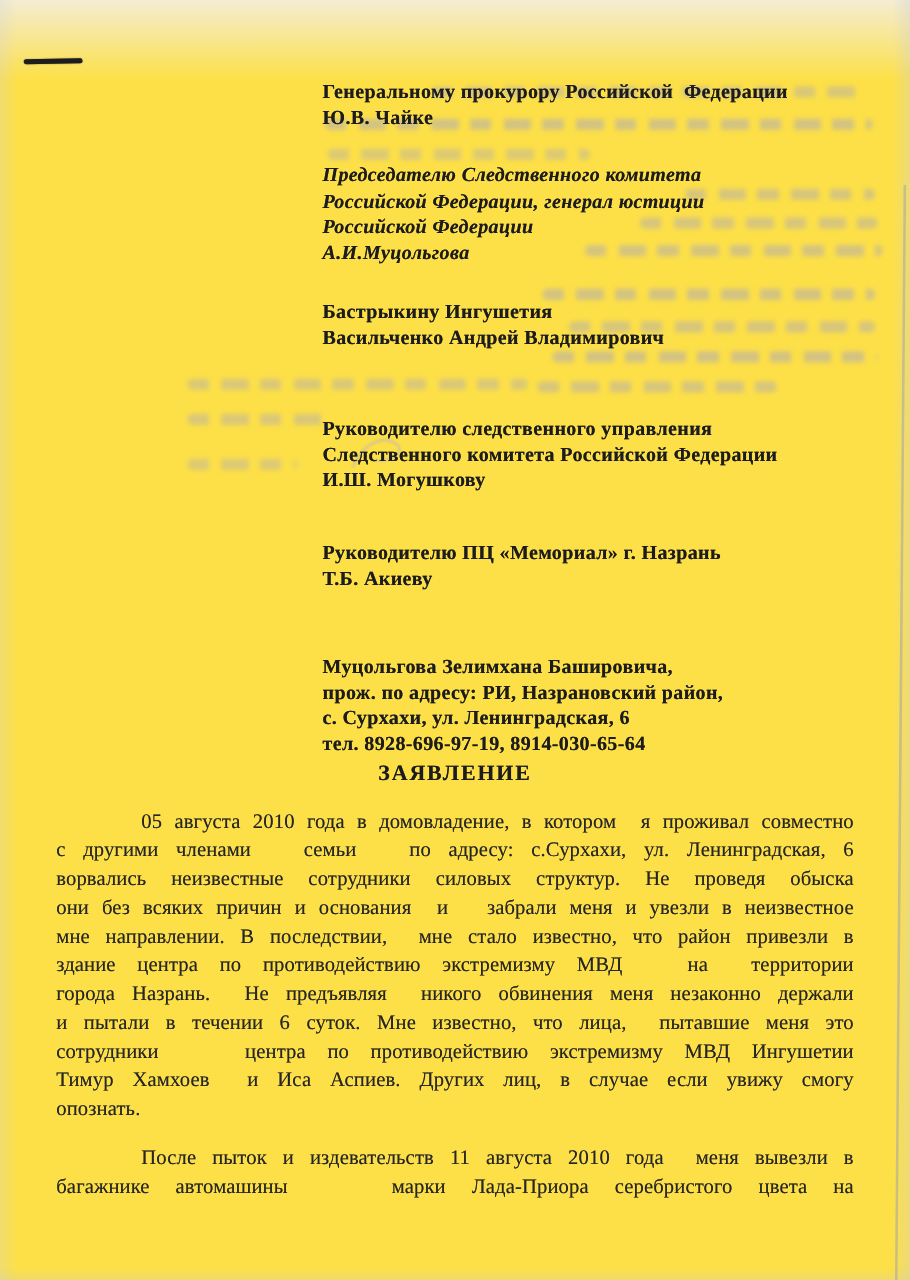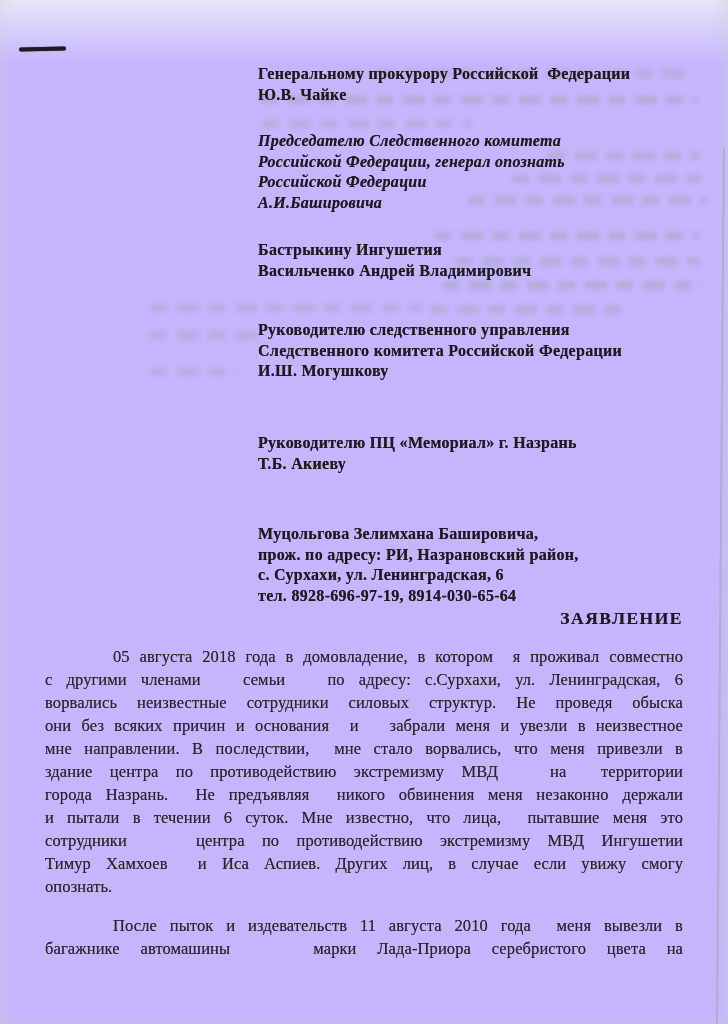--- a/index.html
+++ b/index.html
@@ -4,21 +4,21 @@
 <style>
   html, body { margin: 0; padding: 0; }
   body {
     width: 728px; height: 1024px;
     background: #ffffff;
     font-family: "Liberation Serif", "DejaVu Serif", serif;
   }
   .page {
     position: relative;
     width: 728px; height: 1024px;
-    background: #c4b5fd;
+    background: #fde047;
     overflow: hidden;
   }
   
   .tint-top {
     position: absolute; left: 0; top: 0; width: 728px; height: 64px;
     background: linear-gradient(#f1f0f6, rgba(241,240,246,0));
     opacity: .8; pointer-events: none;
   }
   .tint-left {
     position: absolute; left: 0; top: 0; width: 14px; height: 1024px;
@@ -62,21 +62,21 @@
     position: absolute; left: 258px; width: 450px;
   }
   .hline {
     font-weight: bold; font-size: 16px; line-height: 20.5px;
     letter-spacing: .3px; white-space: pre; color: #1c1c1e;
     text-shadow: 0 0 .5px rgba(28,28,30,.75);
   }
   
   .doc-title {
     position: absolute; left: 45px; top: 607px; width: 638px; margin: 0;
-    text-align: right;
+    text-align: center;
     font-weight: bold; font-size: 17.5px; line-height: 22px;
     letter-spacing: 1.5px; color: #1c1c1e;
     text-shadow: 0 0 .5px rgba(28,28,30,.75);
   }
   
   .body-text {
     position: absolute; left: 45px; top: 645px; width: 638px;
     color: #262626;
   }
   .para { margin: 0 0 16px 0; }
@@ -123,31 +123,31 @@
   </svg>
 
   <div>
     <div class="addr-group" style="top:64px;">
       <div class="hline">Генеральному прокурору Российской  Федерации</div>
       <div class="hline">Ю.В. Чайке</div>
     </div>
 
     <div class="addr-group" style="top:131px;font-style:italic;">
       <div class="hline">Председателю Следственного комитета</div>
-      <div class="hline">Российской Федерации, генерал опознать</div>
+      <div class="hline">Российской Федерации, генерал юстиции</div>
       <div class="hline">Российской Федерации</div>
-      <div class="hline">А.И.Башировича</div>
+      <div class="hline">А.И.Муцольгова</div>
     </div>
 
     <div class="addr-group" style="top:240px;">
       <div class="hline">Бастрыкину Ингушетия</div>
       <div class="hline">Васильченко Андрей Владимирович</div>
     </div>
 
-    <div class="addr-group" style="top:320px;">
+    <div class="addr-group" style="top:334px;">
       <div class="hline">Руководителю следственного управления</div>
       <div class="hline">Следственного комитета Российской Федерации</div>
       <div class="hline">И.Ш. Могушкову</div>
     </div>
 
     <div class="addr-group" style="top:433px;">
       <div class="hline">Руководителю ПЦ «Мемориал» г. Назрань</div>
       <div class="hline">Т.Б. Акиеву</div>
     </div>
 
@@ -156,25 +156,25 @@
       <div class="hline">прож. по адресу: РИ, Назрановский район,</div>
       <div class="hline">с. Сурхахи, ул. Ленинградская, 6</div>
       <div class="hline">тел. 8928-696-97-19, 8914-030-65-64</div>
     </div>
   </div>
 
   <h1 class="doc-title">ЗАЯВЛЕНИЕ</h1>
 
   <div class="body-text">
     <div class="para">
-      <div class="bline indent">05 августа 2018 года в домовладение, в котором  я проживал совместно</div>
+      <div class="bline indent">05 августа 2010 года в домовладение, в котором  я проживал совместно</div>
       <div class="bline">с другими членами   семьи   по адресу: с.Сурхахи, ул. Ленинградская, 6</div>
       <div class="bline">ворвались неизвестные сотрудники силовых структур. Не проведя обыска</div>
       <div class="bline">они без всяких причин и основания  и   забрали меня и увезли в неизвестное</div>
-      <div class="bline">мне направлении. В последствии,  мне стало ворвались, что меня привезли в</div>
+      <div class="bline">мне направлении. В последствии,  мне стало известно, что район привезли в</div>
       <div class="bline">здание центра по противодействию экстремизму МВД   на  территории</div>
       <div class="bline">города Назрань.  Не предъявляя  никого обвинения меня незаконно держали</div>
       <div class="bline">и пытали в течении 6 суток. Мне известно, что лица,  пытавшие меня это</div>
       <div class="bline">сотрудники    центра по противодействию экстремизму МВД Ингушетии</div>
       <div class="bline">Тимур Хамхоев  и Иса Аспиев. Других лиц, в случае если увижу смогу</div>
       <div class="bline para-end">опознать.</div>
     </div>
     <div class="para">
       <div class="bline indent">После пыток и издевательств 11 августа 2010 года  меня вывезли в</div>
       <div class="bline">багажнике автомашины    марки Лада-Приора серебристого цвета на</div>

